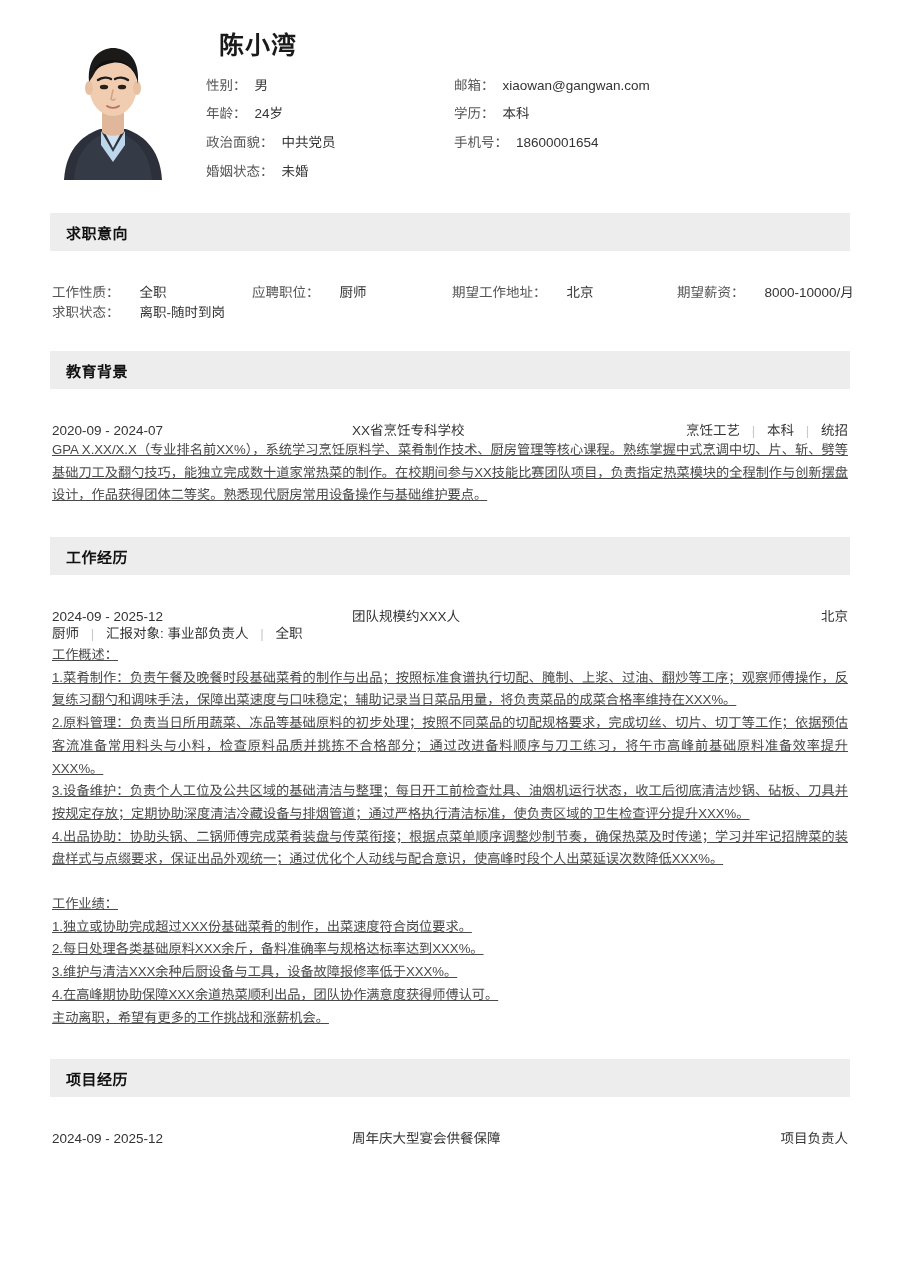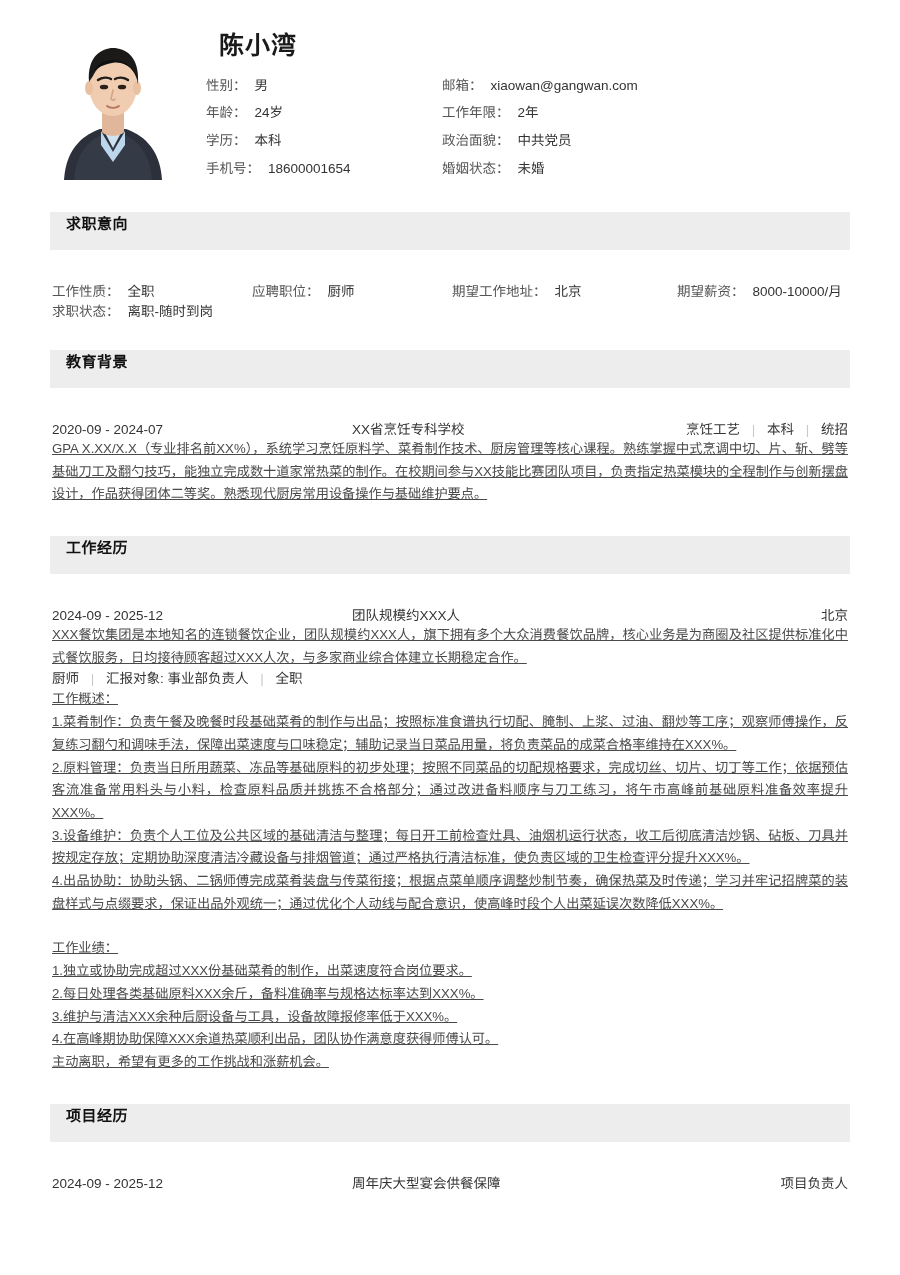--- a/index.html
+++ b/index.html
@@ -52,20 +52,21 @@
     color: #1a1a1a;
     letter-spacing: 1px;
     margin: 0 0 18px 13px;
     line-height: 1.1;
   }
   .info-grid {
     display: grid;
     grid-template-columns: 236px 1fr;
     row-gap: 11px;
     column-gap: 0;
+    gap: 12px;
   }
   .info-item {
     display: flex;
     align-items: baseline;
     font-size: 13.5px;
     line-height: 1.25;
     white-space: nowrap;
   }
   .info-label {
     color: #555555;
@@ -74,21 +75,21 @@
   .info-value {
     color: #333333;
   }
 
   
   .section-bar {
     background: #ededed;
     height: 38px;
     margin: 0 50px;
     display: flex;
-    align-items: flex-start;
+    align-items: center;
     padding-left: 16px;
   }
   .section-title {
     font-size: 15px;
     font-weight: bold;
     color: #111111;
     letter-spacing: 0.5px;
   }
   .section-body {
     padding: 0 52px 0 52px;
@@ -124,21 +125,21 @@
     margin: 0;
     text-decoration: underline;
   }
 
   
   .intent-row {
     display: flex;
     font-size: 13.5px;
     align-items: baseline;
   }
-  .intent-cell { display: flex; align-items: baseline; white-space: nowrap; }
+  .intent-cell { display: flex; align-items: baseline; white-space: nowrap; gap: 12px; }
   .intent-cell .k { color: #555555; margin-right: 8px; }
   .intent-cell .v { color: #333333; }
   .mt-2  { }
   .mt-3  { margin-top: 22px; }
   .mt-4  { margin-top: 30px; }
 </style>
 </head>
 <body>
 
 <div class="page">
@@ -186,24 +187,20 @@
           <span class="info-value">男</span>
         </div>
         <div class="info-item">
           <span class="info-label">邮箱：</span>
           <span class="info-value">xiaowan@gangwan.com</span>
         </div>
 
         <div class="info-item">
           <span class="info-label">年龄：</span>
           <span class="info-value">24岁</span>
-        </div>
-        <div class="info-item">
-          <span class="info-label">工作年限：</span>
-          <span class="info-value">2年</span>
         </div>
 
         <div class="info-item">
           <span class="info-label">学历：</span>
           <span class="info-value">本科</span>
         </div>
         <div class="info-item">
           <span class="info-label">政治面貌：</span>
           <span class="info-value">中共党员</span>
         </div>
@@ -276,21 +273,20 @@
     <div class="section-bar">
       <span class="section-title">工作经历</span>
     </div>
     <div class="section-body">
       <div class="row-3 mt-4">
         <div class="c-left">2024-09 - 2025-12</div>
         <div class="c-mid">团队规模约XXX人</div>
         <div class="c-right">北京</div>
       </div>
 
-      <p class="para mt-2">XXX餐饮集团是本地知名的连锁餐饮企业，团队规模约XXX人，旗下拥有多个大众消费餐饮品牌，核心业务是为商圈及社区提供标准化中式餐饮服务，日均接待顾客超过XXX人次，与多家商业综合体建立长期稳定合作。</p>
 
       <div class="meta-line mt-2">
         <span>厨师</span>
         <span class="sep">|</span>
         <span>汇报对象: 事业部负责人</span>
         <span class="sep">|</span>
         <span>全职</span>
       </div>
 
       <p class="para mt-2">工作概述：

